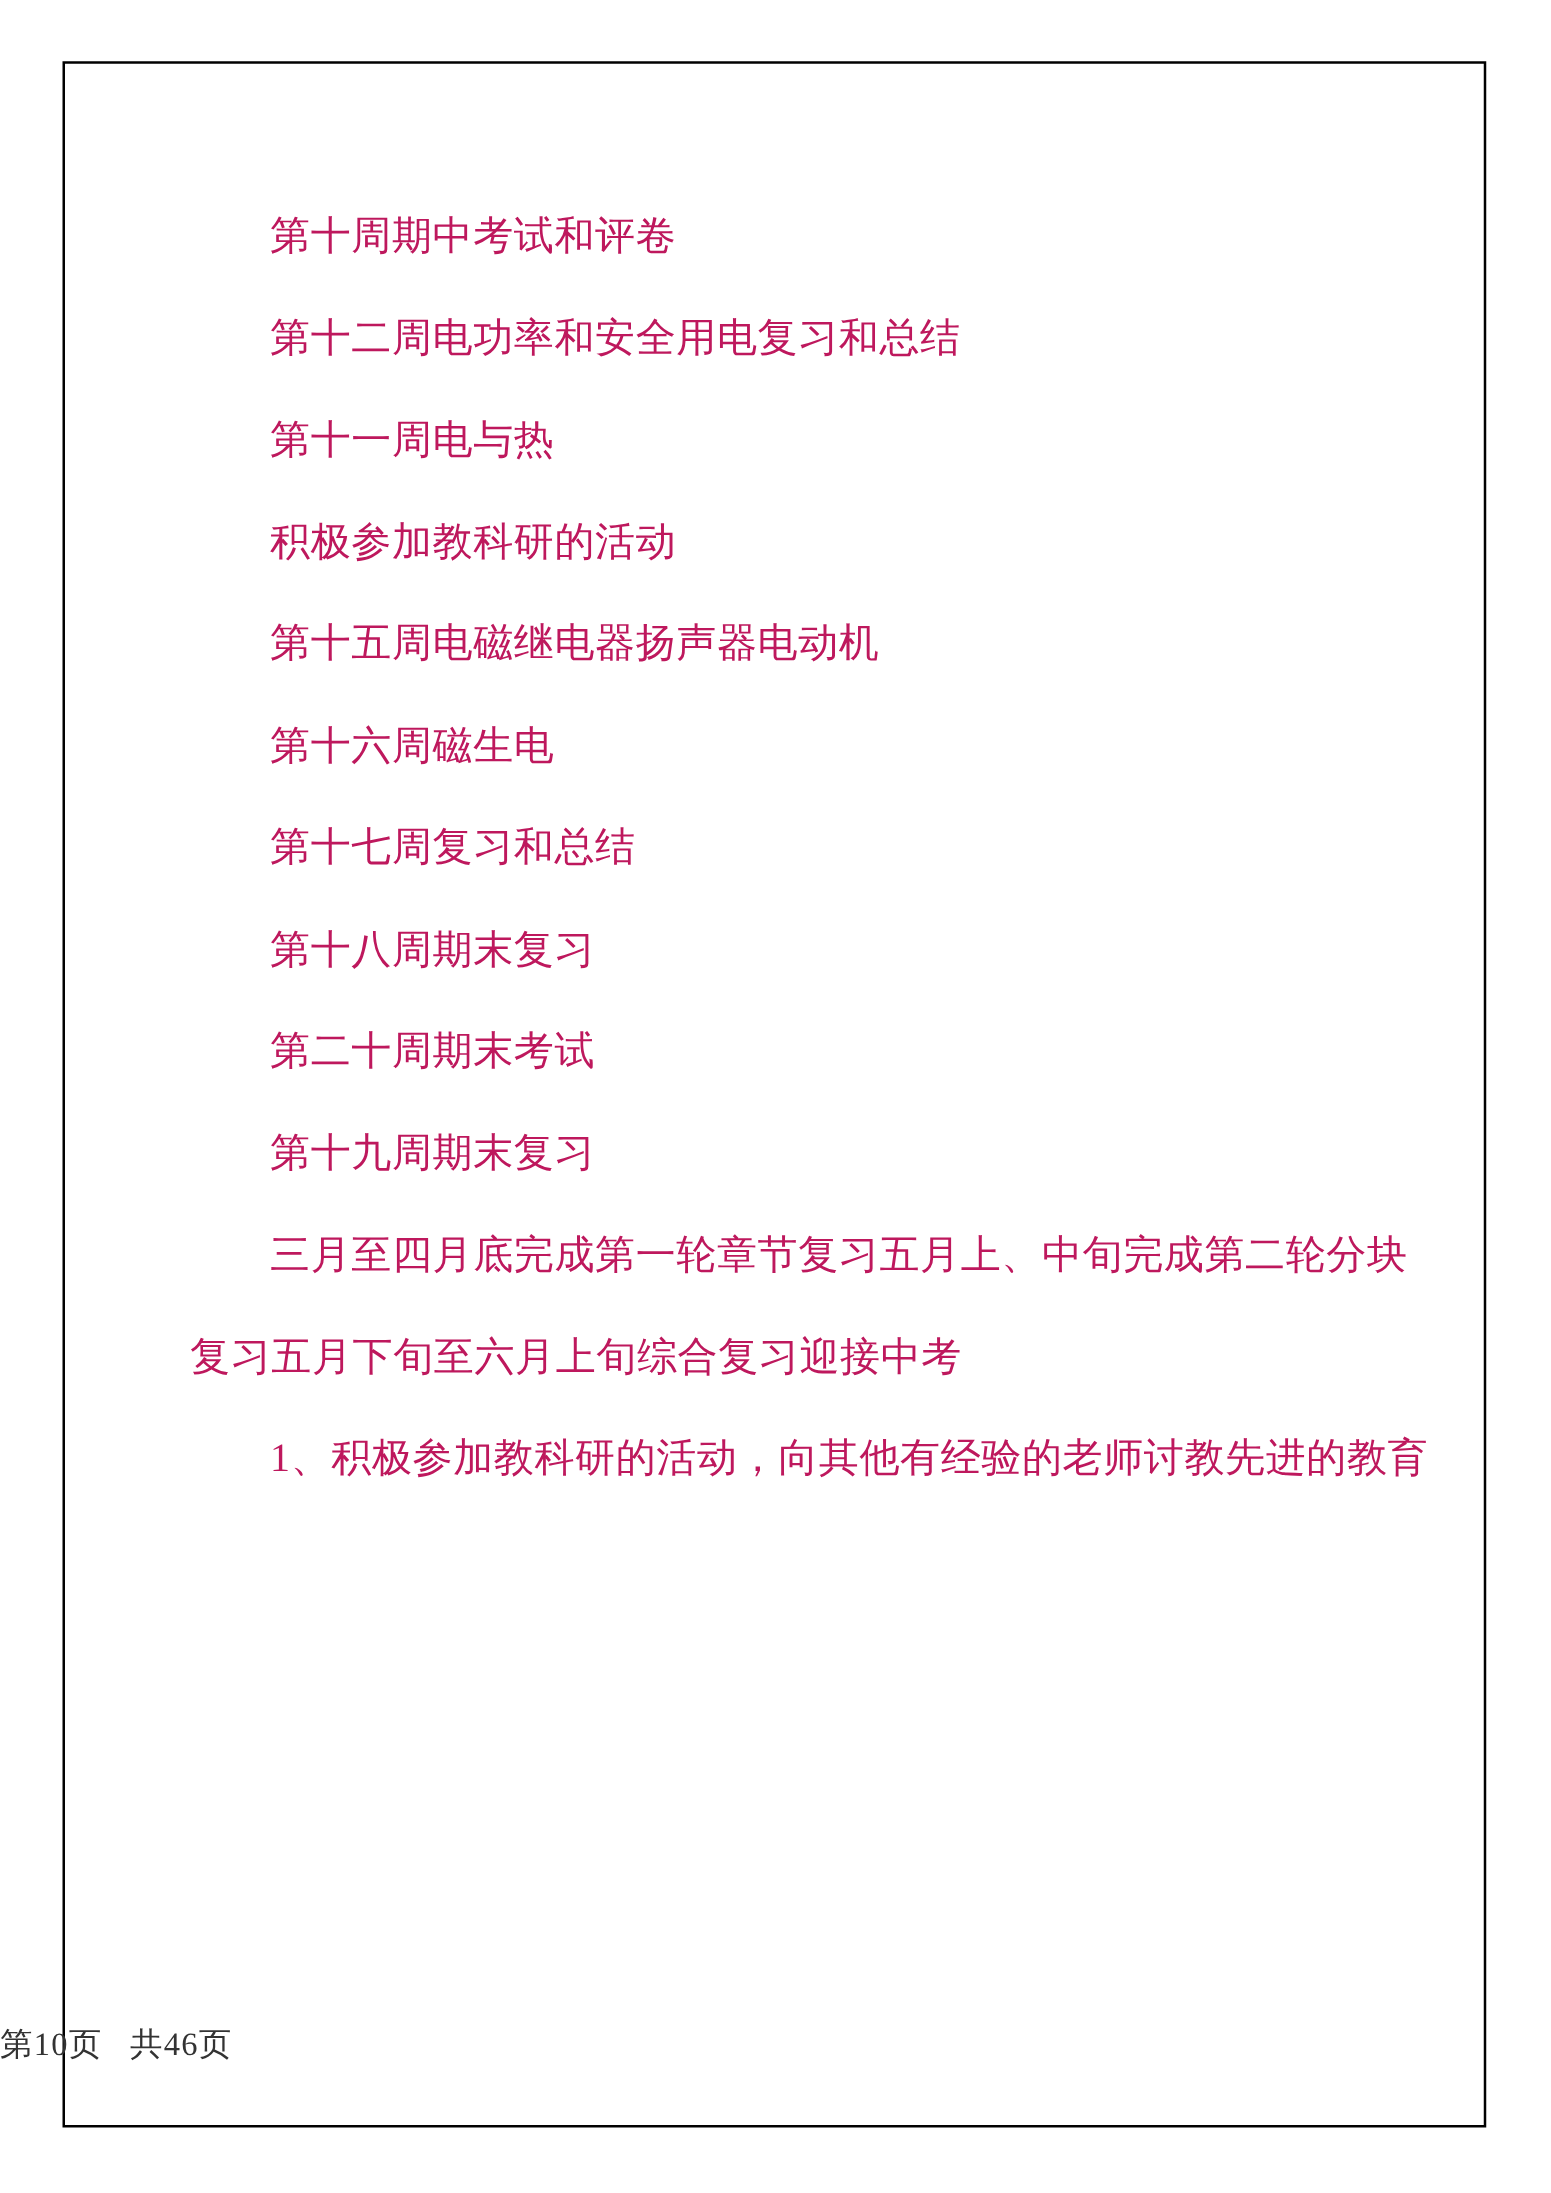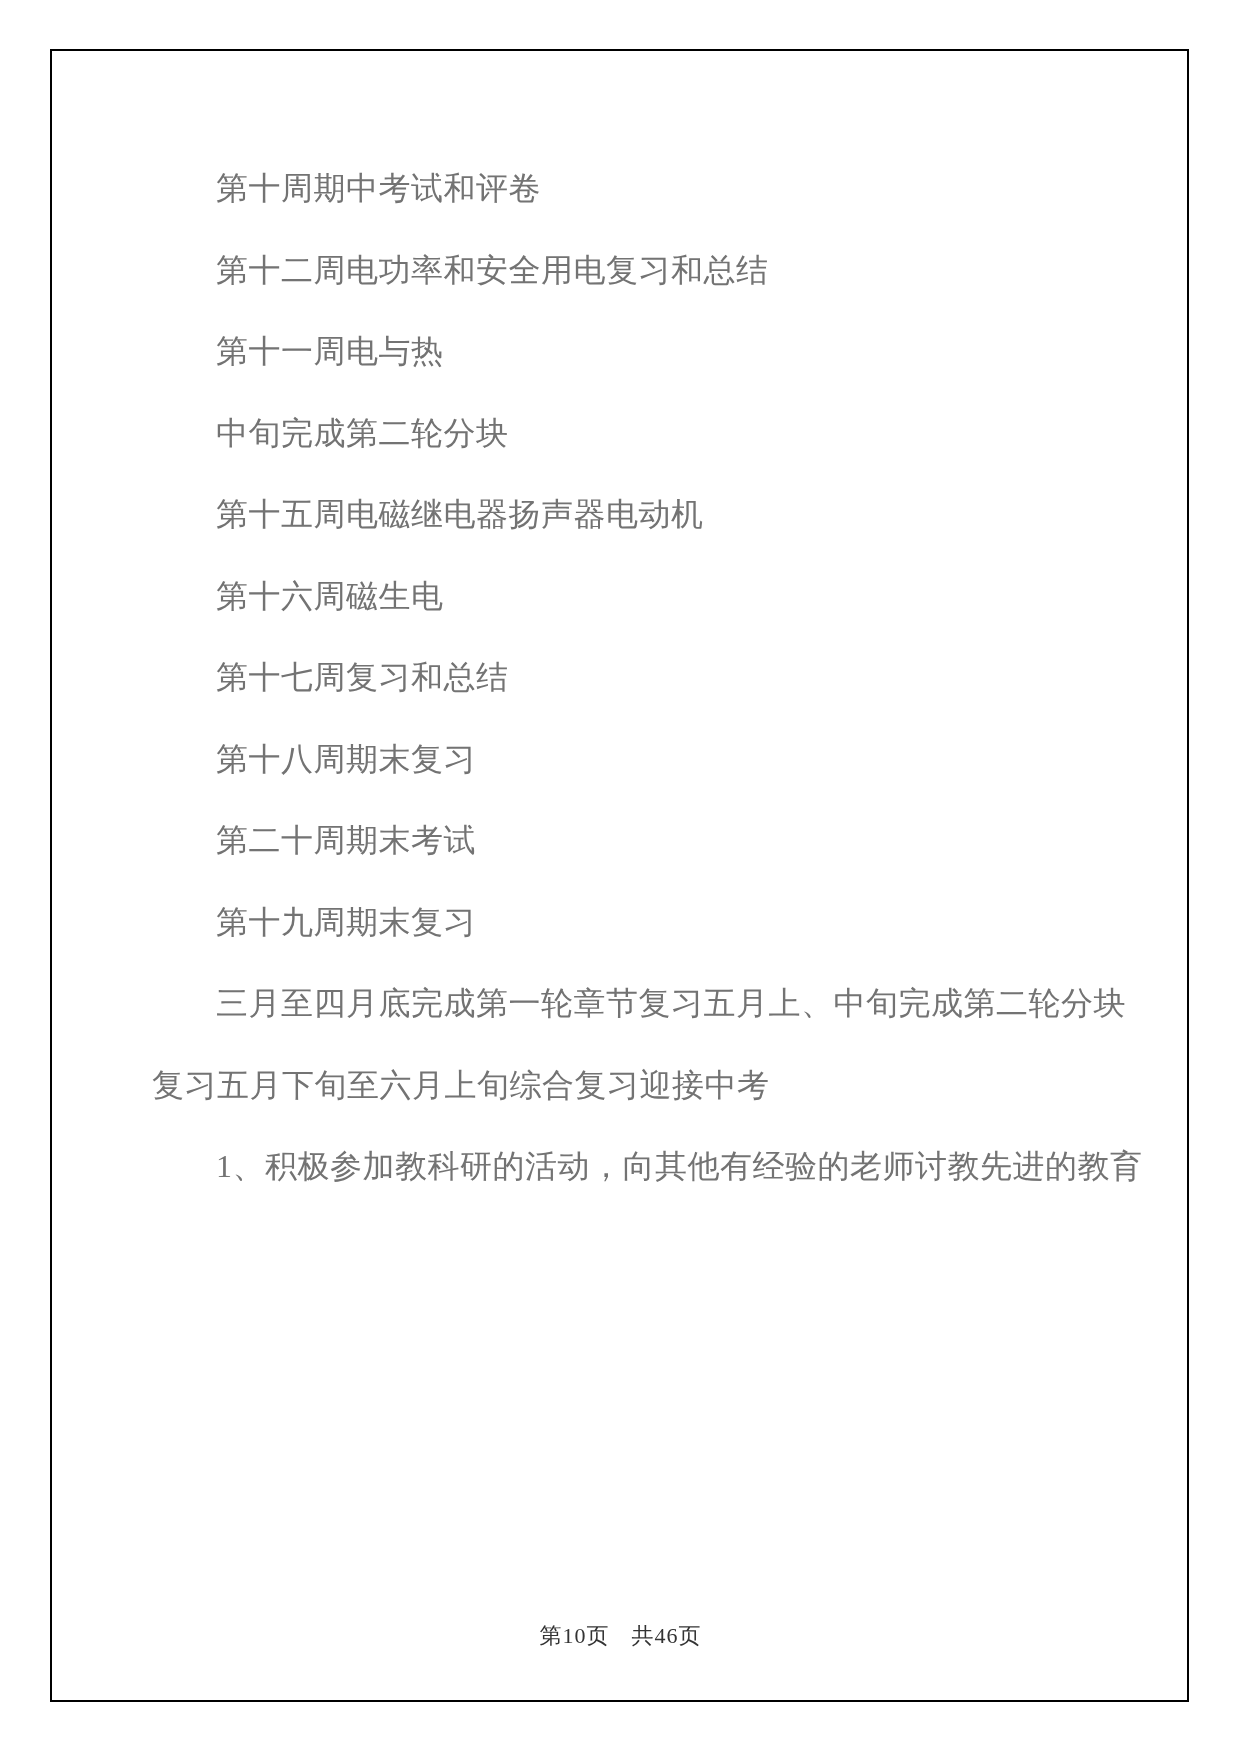--- a/index.html
+++ b/index.html
@@ -29,55 +29,55 @@
     position: absolute;
     left: 152px;
     top: 148px;
     width: 1000px;
   }
   .line {
     font-size: 32px;
     line-height: 81.5px;
     height: 81.5px;
     letter-spacing: 0.5px;
-    color: #737373;
+    color: #be185d;
     white-space: nowrap;
     font-weight: 400;
   }
   .line.indent {
     text-indent: 64px;
   }
   .page-footer {
     position: absolute;
     left: 0;
     top: 1624px;
     width: 100%;
-    text-align: center;
-    font-size: 22px;
+    text-align: left;
+    font-size: 26px;
     letter-spacing: 1px;
     color: #333333;
     line-height: 24px;
   }
   .page-footer .gap {
     display: inline-block;
     width: 22px;
   }
 </style>
 </head>
 <body>
 
 <div class="canvas">
   <div class="page-border"></div>
 
   <div class="document-body">
 
   <div class="line indent">第十周期中考试和评卷</div>
       <div class="line indent">第十二周电功率和安全用电复习和总结</div>
       <div class="line indent">第十一周电与热</div>
-      <div class="line indent">中旬完成第二轮分块</div>
+      <div class="line indent">积极参加教科研的活动</div>
       <div class="line indent">第十五周电磁继电器扬声器电动机</div>
       <div class="line indent">第十六周磁生电</div>
       <div class="line indent">第十七周复习和总结</div>
       <div class="line indent">第十八周期末复习</div>
       <div class="line indent">第二十周期末考试</div>
       <div class="line indent">第十九周期末复习</div>
       <div class="line indent">三月至四月底完成第一轮章节复习五月上、中旬完成第二轮分块</div>
       <div class="line">复习五月下旬至六月上旬综合复习迎接中考</div>
       <div class="line indent">1、积极参加教科研的活动，向其他有经验的老师讨教先进的教育</div>
     </div>

